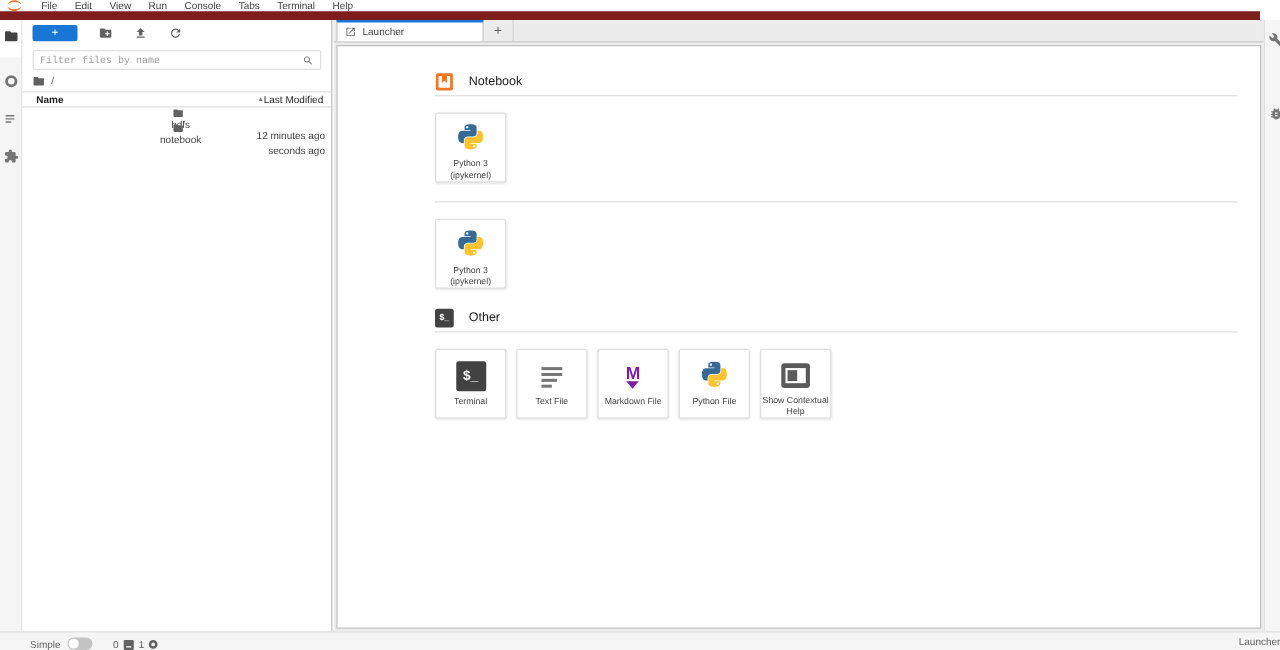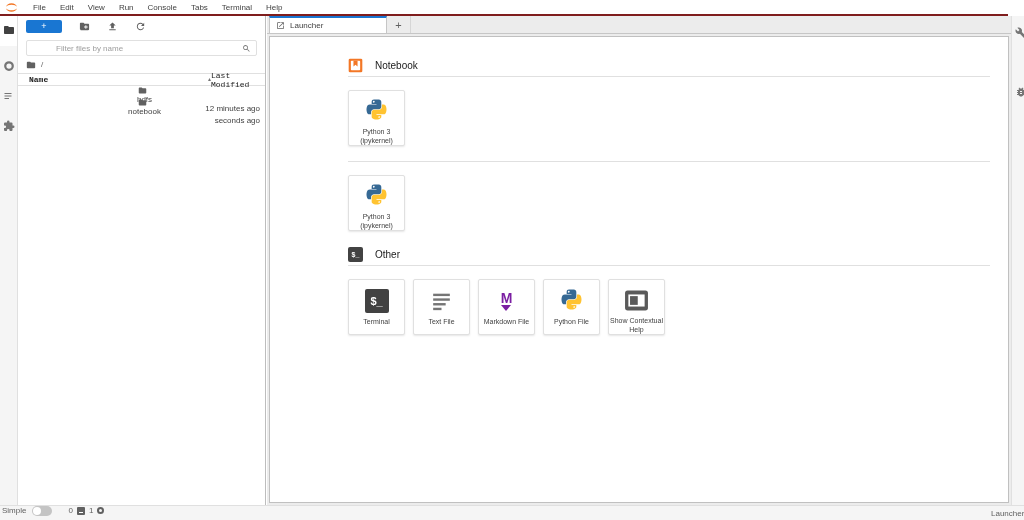--- a/index.html
+++ b/index.html
@@ -2,21 +2,21 @@
 <html><head>
 <meta charset="utf-8">
 <style>
   * { box-sizing: border-box; margin: 0; padding: 0; }
   html, body { width: 1024px; height: 520px; }
   body { font-family: "Liberation Sans", sans-serif; background: #fff; overflow: hidden; }
   .app { position: relative; width: 1024px; height: 520px; overflow: hidden; background: #fff; }
 
   
   .menubar { position: absolute; top: 0; left: 0; right: 16px; height: 16px;
-    background: #fff; border-bottom: 2px solid #7f1d1d; display: flex; align-items: center;
+    background: #fff; border-bottom: 7px solid #7f1d1d; display: flex; align-items: center;
     font-size: 8px; color: #424242; z-index: 10; }
   .logo { display: flex; align-items: center; margin: 0 8px 0 5px; }
   .logo svg { width: 13px; height: 13px; display: block; }
   .menu-item { padding: 0 7px; line-height: 15px; cursor: default; }
 
   
   .activitybar { position: absolute; top: 16px; left: 0; width: 18px; bottom: 15px;
     background: #f5f5f5; border-right: 1px solid #e0e0e0; }
   .activity-icon { width: 17px; height: 30px; display: flex; align-items: center; justify-content: center; }
   .activity-icon svg { width: 12px; height: 12px; }
@@ -27,28 +27,28 @@
   .filebrowser { position: absolute; top: 16px; left: 18px; width: 248px; bottom: 15px;
     background: #fff; border-right: 1px solid #bdbdbd; }
   .fb-toolbar { height: 21px; display: flex; align-items: center; padding-left: 8px; }
   .new-launcher-btn { width: 36px; height: 13px; background: #1976d2; color: #fff; border: none;
     border-radius: 2px; font-size: 9px; line-height: 11px; cursor: pointer; }
   .fb-tool { margin-left: 17px; display: flex; align-items: center; }
   .fb-tool svg { width: 11px; height: 11px; }
   .fb-filter { margin: 3px 8px 0 8px; height: 16px; border: 1px solid #e0e0e0; border-radius: 2px;
     display: flex; align-items: center; padding: 0 5px; background: #fff; }
   .fb-filter input { border: none; outline: none; flex: 1; font-size: 8px; color: #424242;
-    font-family: Liberation Sans, sans-serif; background: transparent; margin-left: 24px; }
+    font-family: Liberation Mono, monospace; background: transparent; }
   .fb-filter input::placeholder { color: #9e9e9e; }
   .fb-filter svg { width: 9px; height: 9px; flex: 0 0 auto; }
   .fb-breadcrumb { height: 17px; display: flex; align-items: center; padding-left: 8px;
     font-size: 8px; color: #616161; }
   .fb-breadcrumb svg { width: 10px; height: 10px; margin-right: 5px; }
   .fb-listheader { height: 13px; border-top: 1px solid #e0e0e0; border-bottom: 1px solid #e0e0e0;
-    display: flex; align-items: center; font-size: 8px; color: #212121; padding: 0 5px 0 11px; font-family: Liberation Mono, monospace; }
+    display: flex; align-items: center; font-size: 8px; color: #212121; padding: 0 5px 0 11px; }
   .fb-name-col { width: 182px; display: flex; align-items: center; justify-content: space-between; font-weight: bold; }
   .sort-arrow { font-size: 5px; color: #757575; font-weight: normal; }
   .fb-mod-col { flex: 1; }
   .fb-row { height: 12px; display: flex; align-items: center; padding: 0 5px 0 11px;
     font-size: 8px; color: #424242; cursor: pointer; flex-direction: column; }
   .fb-row svg { width: 9px; height: 9px; margin-right: 5px; flex: 0 0 auto; }
   .fb-row .mod { margin-left: auto; color: #424242; }
 
   
   .dock { position: absolute; top: 16px; left: 267px; right: 13px; bottom: 15px; background: #ececec; }
@@ -91,22 +91,22 @@
   
   .rightbar { position: absolute; top: 16px; right: 0; width: 13px; bottom: 15px;
     background: #f5f5f5; border-left: 1px solid #e0e0e0; overflow: hidden; }
   .right-icon { position: absolute; left: 3px; width: 12px; height: 12px; }
   .right-icon svg { width: 12px; height: 12px; }
   .right-icon.wrench { top: 9px; }
   .right-icon.bug { top: 68px; }
 
   
   .statusbar { position: absolute; left: 0; right: 0; bottom: 0; height: 15px; background: #f5f5f5;
-    border-top: 1px solid #e0e0e0; display: flex; align-items: flex-start; font-size: 8px;
-    color: #616161; padding-left: 2px; }
+    border-top: 1px solid #e0e0e0; display: flex; align-items: flex-end; font-size: 8px;
+    color: #616161; padding-left: 24px; }
   .toggle { width: 20px; height: 10px; border-radius: 5px; background: #c4c4c4;
     margin-left: 6px; position: relative; cursor: pointer; }
   .toggle .knob { position: absolute; left: 1px; top: 1px; width: 8px; height: 8px;
     border-radius: 50%; background: #fff; }
   .kernel-stats { display: flex; align-items: center; margin-left: 16px; gap: 4px; }
   .mini-term { width: 8px; height: 8px; background: #616161; border-radius: 1px; position: relative; }
   .mini-term i { position: absolute; left: 2px; bottom: 2px; width: 4px; height: 1px; background: #fff; }
   .mini-kernel { width: 7px; height: 7px; border: 2px solid #616161; border-radius: 50%; }
   .status-right { position: absolute; left: 991px; top: 0; height: 15px; line-height: 15px;
     white-space: nowrap; color: #616161; }

